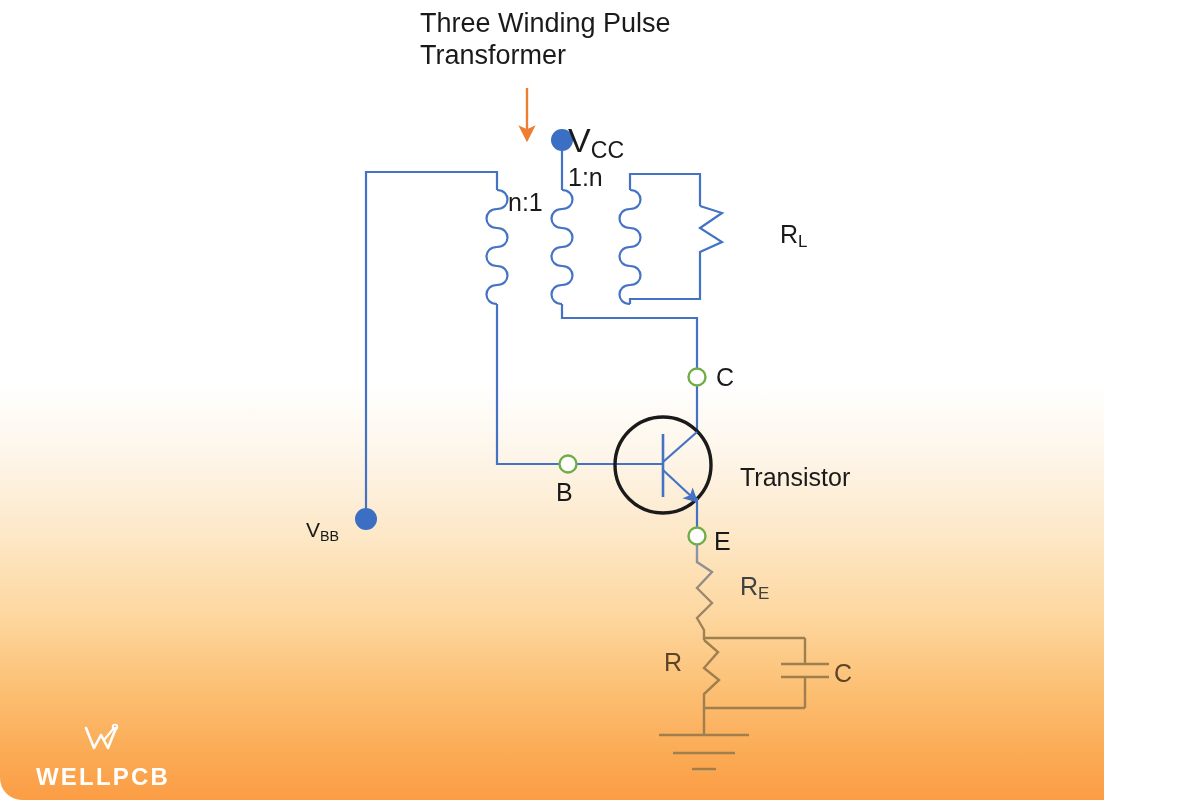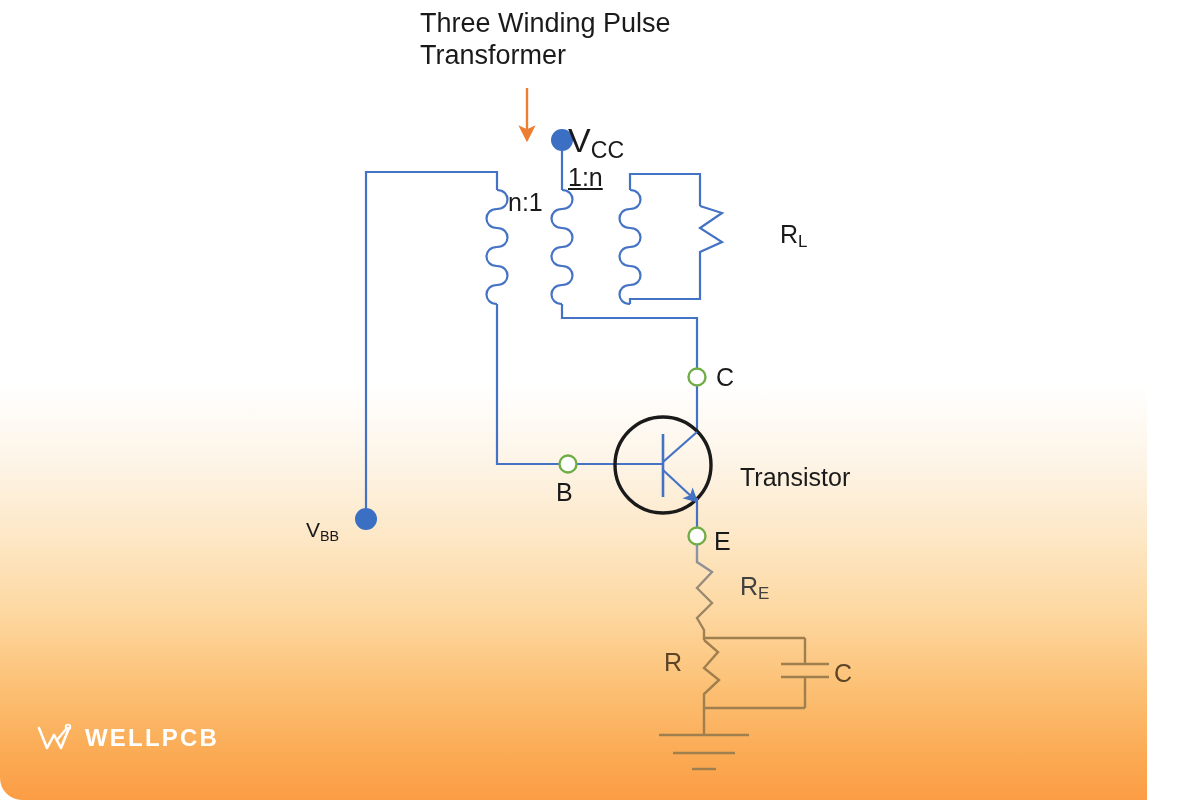--- a/index.html
+++ b/index.html
@@ -7,21 +7,20 @@
     padding: 0;
     background: #ffffff;
   }
   #canvas {
     position: relative;
     width: 1104px;
     height: 800px;
     overflow: hidden;
     background: #ffffff;
     font-family: "Liberation Sans", sans-serif;
-    padding-left: 43px;
   }
   #bg {
     position: absolute;
     left: 0; top: 0;
     width: 1200px;
     height: 800px;
     border-radius: 22px;
     background: linear-gradient(to bottom,
        #ffffff 0%,
        #ffffff 48%,
@@ -51,36 +50,37 @@
   #title {
     left: 420px;
     top: 8px;
     font-size: 27px;
     width: 300px;
     white-space: normal;
   }
   #vcc-label  { left: 568px; top: 120px; font-size: 34px; }
   #vbb-label  { left: 306px; top: 518px; font-size: 21px; }
   #n1-label   { left: 508px; top: 163px; font-size: 25px; margin-top: 25px; }
-  #inv-label  { left: 568px; top: 163px; font-size: 25px; text-decoration: underline; }
+  #inv-label  { left: 568px; top: 163px; font-size: 25px; }
   #rl-label   { left: 780px; top: 220px; font-size: 25px; }
   #trans-label{ left: 740px; top: 443px; font-size: 25px; margin-top: 20px; }
   #c-label    { left: 716px; top: 363px; font-size: 25px; }
   #b-label    { left: 556px; top: 478px; font-size: 25px; }
   #e-label    { left: 714px; top: 527px; font-size: 25px; }
   #re-label   { left: 740px; top: 572px; font-size: 25px; color:#404040; }
   #rlow-label { left: 664px; top: 648px; font-size: 25px; color:#5d4427; }
   #clow-label { left: 834px; top: 659px; font-size: 25px; color:#5d4427; }
   #logo {
     position: absolute;
     left: 36px;
     top: 722px;
     display: flex;
     align-items: center;
     gap: 9px;
+    flex-direction: column;
   }
   #logo-text {
     color: #ffffff;
     font-size: 24px;
     font-weight: bold;
     letter-spacing: 2.2px;
     font-family: "Liberation Sans", sans-serif;
   }
 </style>
 </head>

